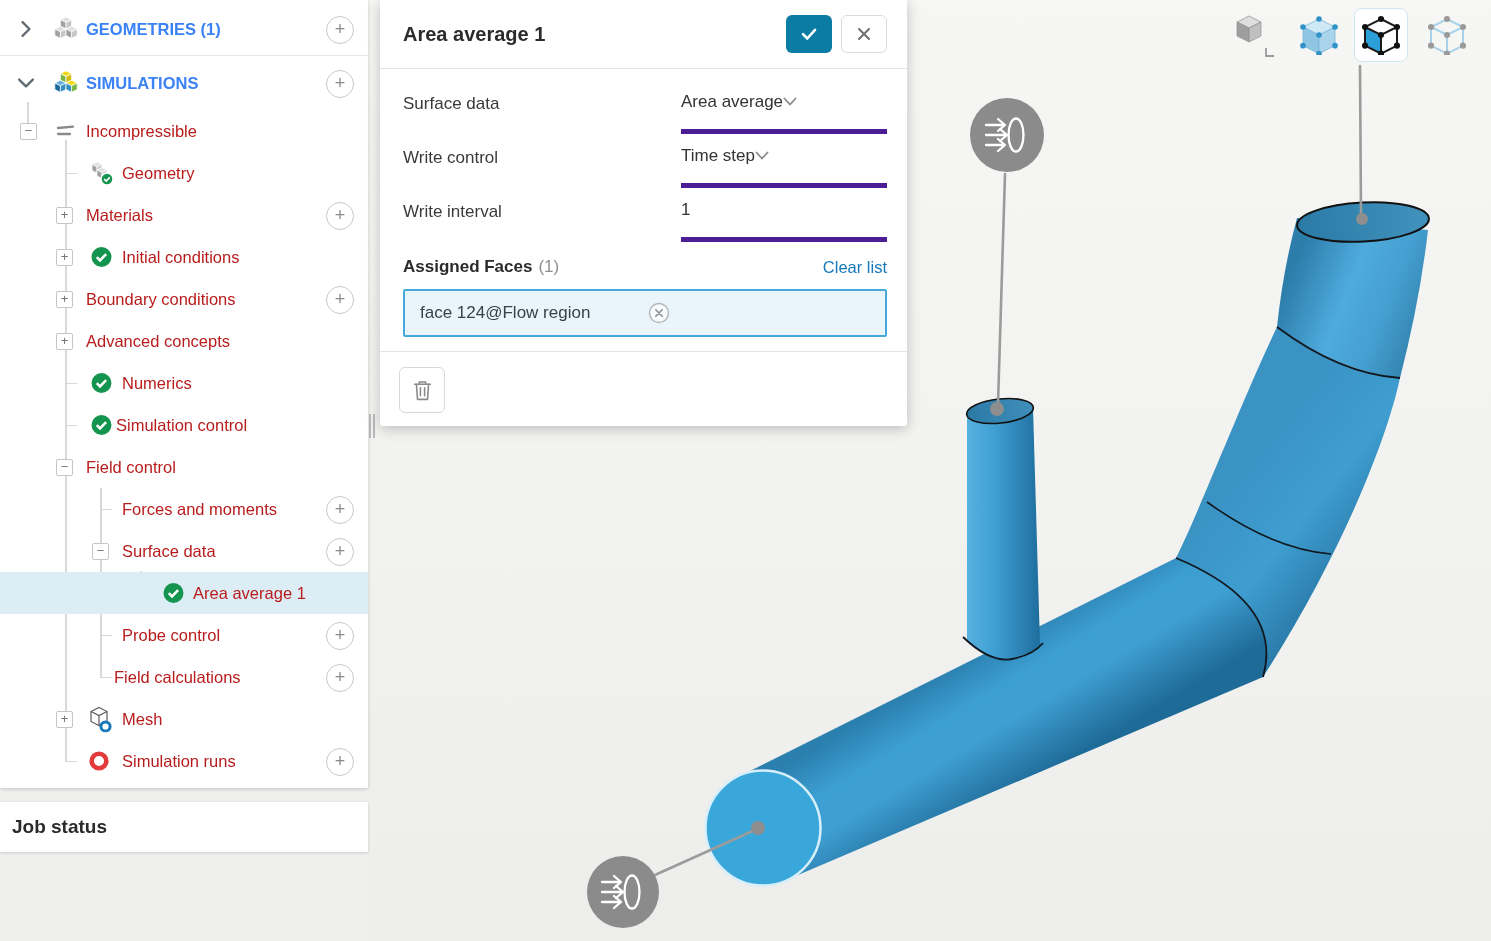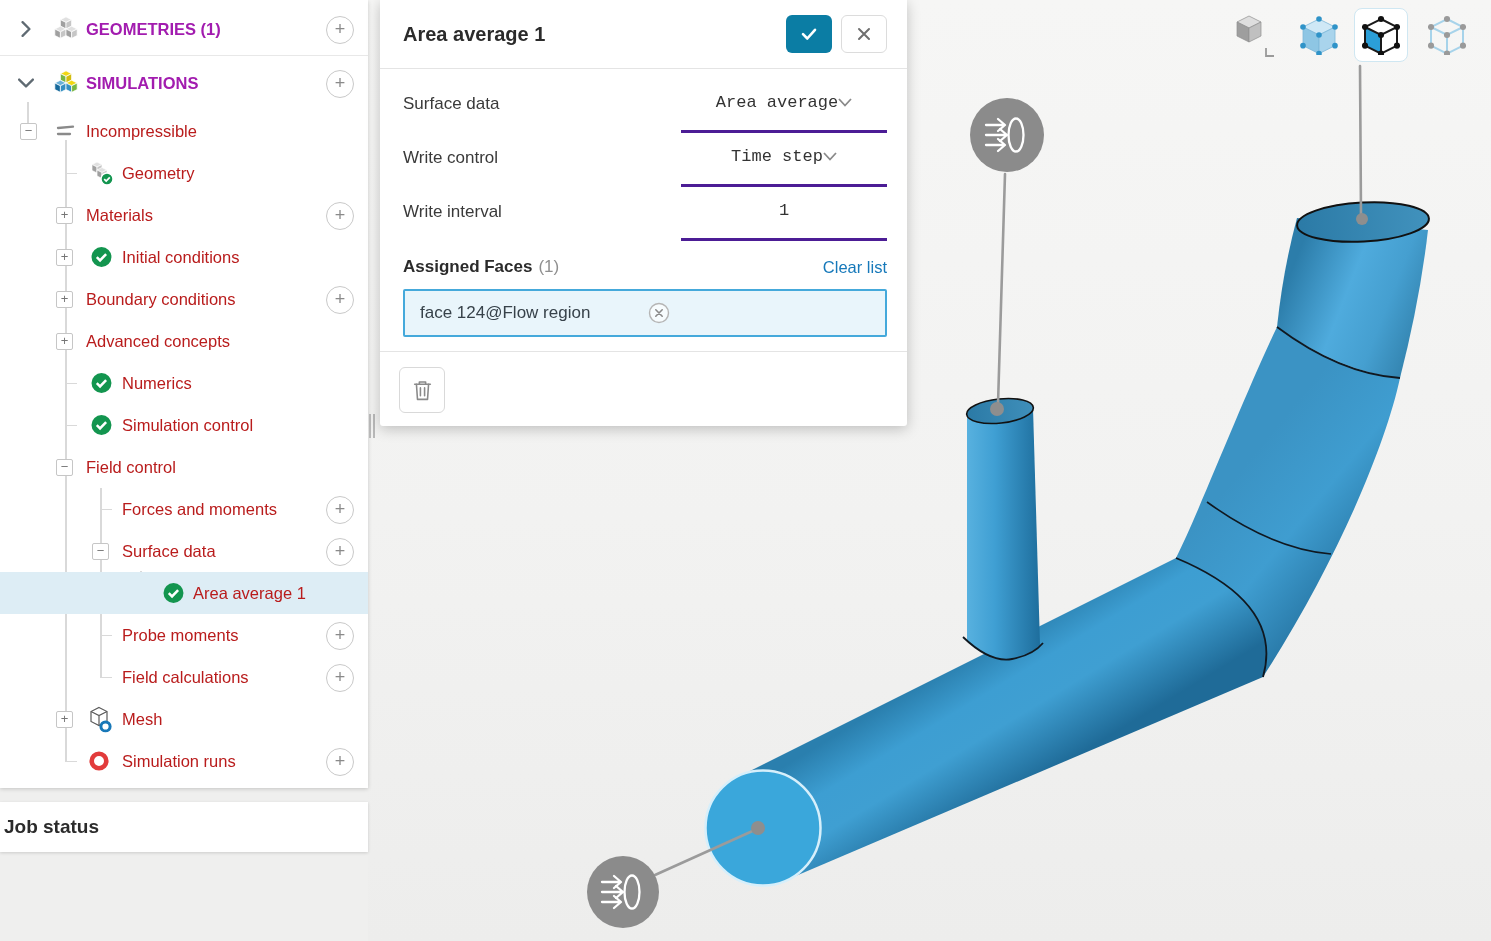--- a/index.html
+++ b/index.html
@@ -8,51 +8,51 @@
   .viewport{position:absolute;left:368px;top:0;width:1123px;height:941px;
     background:linear-gradient(180deg,#f6f6f5 0%,#f2f2f1 55%,#ededec 100%);}
   .viewport svg{display:block}
   
   .sidebar{position:absolute;left:0;top:0;width:368px;height:788px;background:#fff;
     box-shadow:0 1px 4px rgba(0,0,0,.18);z-index:4;}
   .trow{position:absolute;left:0;right:0;height:42px;}
   .trow.sel{background:#ddedf5;}
   .tlabel{position:absolute;top:50%;transform:translateY(-50%);font-size:16.5px;
     color:#b91c1c;white-space:nowrap;}
-  .thead .tlabel{font-weight:700;color:#a21caf;}
+  .thead .tlabel{font-weight:700;color:#3b82f6;}
   .texp{position:absolute;width:15px;height:15px;top:12.5px;border:1px solid #c6c6c6;
     border-radius:2px;background:#fff;color:#757575;font-size:13px;line-height:13px;
     text-align:center;z-index:2;cursor:pointer;}
   .tadd{position:absolute;left:326px;width:26px;height:26px;top:8px;border:1px solid #c9c9c9;
     border-radius:50%;color:#8a8a8a;font-size:18px;line-height:24px;text-align:center;
     background:#fff;cursor:pointer;z-index:2;}
   .ticon{position:absolute;top:50%;transform:translateY(-50%);display:flex;}
   .tchev{position:absolute;top:50%;transform:translateY(-50%);display:flex;}
   .gl{position:absolute;background:#d9d9d9;}
   .hdiv{position:absolute;left:0;right:0;height:1px;background:#e8e8e8;}
   .jobstatus{position:absolute;left:0;top:802px;width:368px;height:50px;background:#fff;
     box-shadow:0 1px 3px rgba(0,0,0,.15);z-index:4;display:flex;align-items:center;}
-  .jobstatus span{font-size:19px;font-weight:700;color:#2b2b2b;margin-left:4px;}
+  .jobstatus span{font-size:19px;font-weight:700;color:#2b2b2b;margin-left:12px;}
   .splitter{position:absolute;left:368px;top:414px;width:8px;height:26px;z-index:5;}
   .splitter i{position:absolute;top:0;width:2px;height:24px;background:#b9b9b9;}
   
   .dialog{position:absolute;left:380px;top:0;width:527px;z-index:6;background:#fff;
     box-shadow:0 3px 14px rgba(0,0,0,.22);border-radius:0 0 3px 3px;}
   .dlg-header{height:68px;display:flex;align-items:center;border-bottom:1px solid #e4e4e4;
     padding:0 20px 0 23px;}
   .dlg-title{font-size:20px;font-weight:700;color:#2b2b2b;flex:1;}
   .btn-ok{width:46px;height:38px;background:#0b7da4;border-radius:6px;border:none;
     display:flex;align-items:center;justify-content:center;cursor:pointer;}
   .btn-close{width:46px;height:38px;background:#fff;border:1px solid #dcdcdc;border-radius:6px;
     margin-left:9px;display:flex;align-items:center;justify-content:center;cursor:pointer;}
   .dlg-body{padding:8px 20px 14px 23px;}
   .frow{height:54px;display:flex;align-items:center;justify-content:space-between;}
   .flabel{font-size:17px;color:#3a3a3a;}
-  .fctrl{width:206px;height:100%;display:flex;align-items:center;justify-content:center;
-    border-bottom:3px solid #4c1d95;cursor:pointer;font-family:Liberation Mono, monospace;}
+  .fctrl{width:206px;height:100%;display:flex;align-items:center;justify-content:flex-start;
+    border-bottom:5px solid #4c1d95;cursor:pointer;}
   .fctrl .fval{font-size:17px;color:#333;}
   .af-head{height:36px;margin-top:10px;display:flex;align-items:center;}
   .af-title{font-size:17px;font-weight:700;color:#2b2b2b;}
   .af-count{font-size:17px;color:#8f8f8f;margin-left:6px;}
   .af-clear{margin-left:auto;font-size:16.5px;color:#1779ba;cursor:pointer;}
   .chip{margin-top:4px;height:44px;background:#e9f5fb;border:2px solid #45a9db;border-radius:2px;
     display:flex;align-items:center;padding:0 12px 0 15px;}
   .chip span{font-size:17px;color:#37424a;flex:1;}
   .chip .chipx{cursor:pointer;display:flex;}
   .dlg-footer{border-top:1px solid #e4e4e4;padding:15px 20px 13px 19px;}
@@ -351,21 +351,21 @@
     <span class="tlabel" style="left:122px">Numerics</span>
   </div>
 
   <div class="trow" style="top:404px">
     <span class="ticon" style="left:91px">
       <svg width="21" height="21" viewBox="0 0 20 20">
           <circle cx="10" cy="10" r="9.5" fill="#13954f"></circle>
           <path d="M5.5 10.2 L8.6 13.2 L14.4 7.2" stroke="#fff" stroke-width="2.4" fill="none"></path>
         </svg>
       </span>
-    <span class="tlabel" style="left:122px">Simulation control</span>
+    <span class="tlabel" style="left:116px">Simulation control</span>
   </div>
 
   <div class="trow" style="top:446px">
     <span class="texp" style="left:56px">−</span>
     <span class="tlabel" style="left:86px">Field control</span>
   </div>
 
   <div class="trow" style="top:488px">
     <span class="tlabel" style="left:122px">Forces and moments</span>
     <span class="tadd">+</span>
@@ -381,26 +381,26 @@
     <span class="ticon" style="left:163px">
       <svg width="21" height="21" viewBox="0 0 20 20">
           <circle cx="10" cy="10" r="9.5" fill="#13954f"></circle>
           <path d="M5.5 10.2 L8.6 13.2 L14.4 7.2" stroke="#fff" stroke-width="2.4" fill="none"></path>
         </svg>
       </span>
     <span class="tlabel" style="left:193px">Area average 1</span>
   </div>
 
   <div class="trow" style="top:614px">
-    <span class="tlabel" style="left:122px">Probe moments</span>
+    <span class="tlabel" style="left:122px">Probe control</span>
     <span class="tadd">+</span>
   </div>
 
   <div class="trow" style="top:656px">
-    <span class="tlabel" style="left:122px">Field calculations</span>
+    <span class="tlabel" style="left:114px">Field calculations</span>
     <span class="tadd">+</span>
   </div>
 
   <div class="trow" style="top:698px">
     <span class="texp" style="left:56px">+</span>
     <span class="ticon" style="left:86px">
       <svg width="27" height="27" viewBox="0 0 27 27">
         <g fill="none" stroke="#5a5a5a" stroke-width="1.2">
           <path d="M13 2 l8 4 v10 l-8 4 l-8 -4 V 6 Z"></path>
           <path d="M5 6 l8 4 8 -4 M13 10 v 10"></path>

